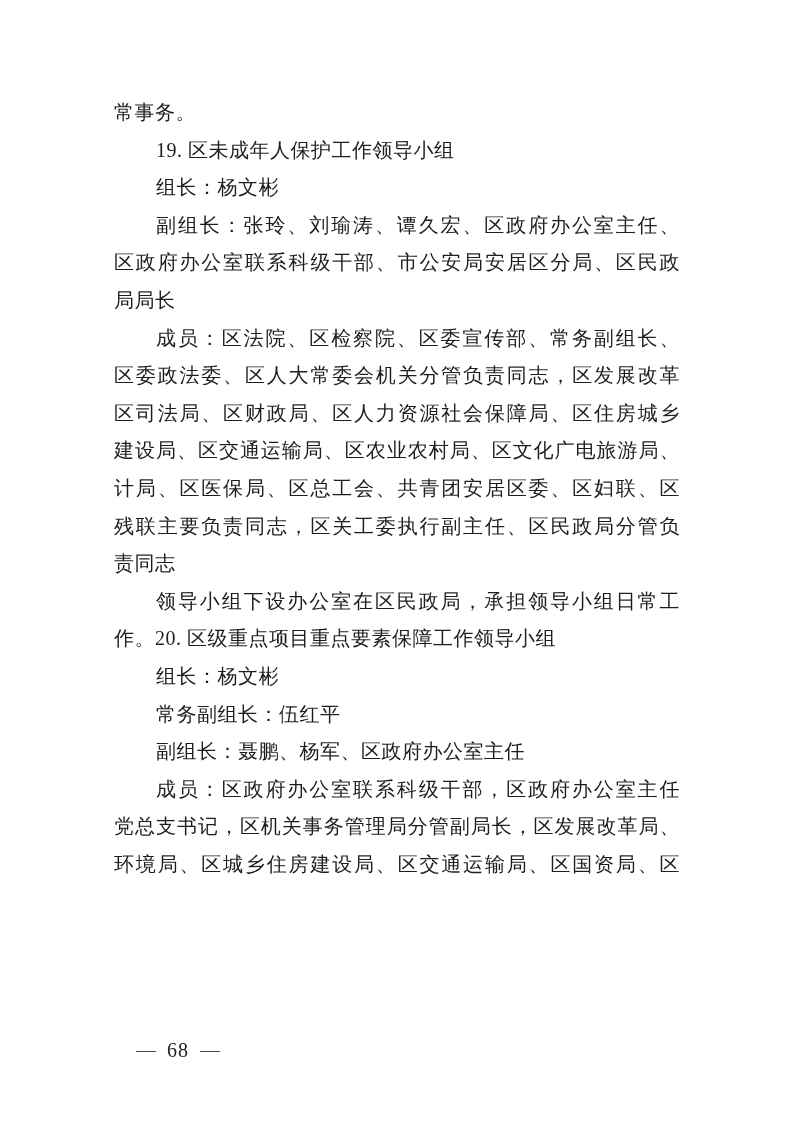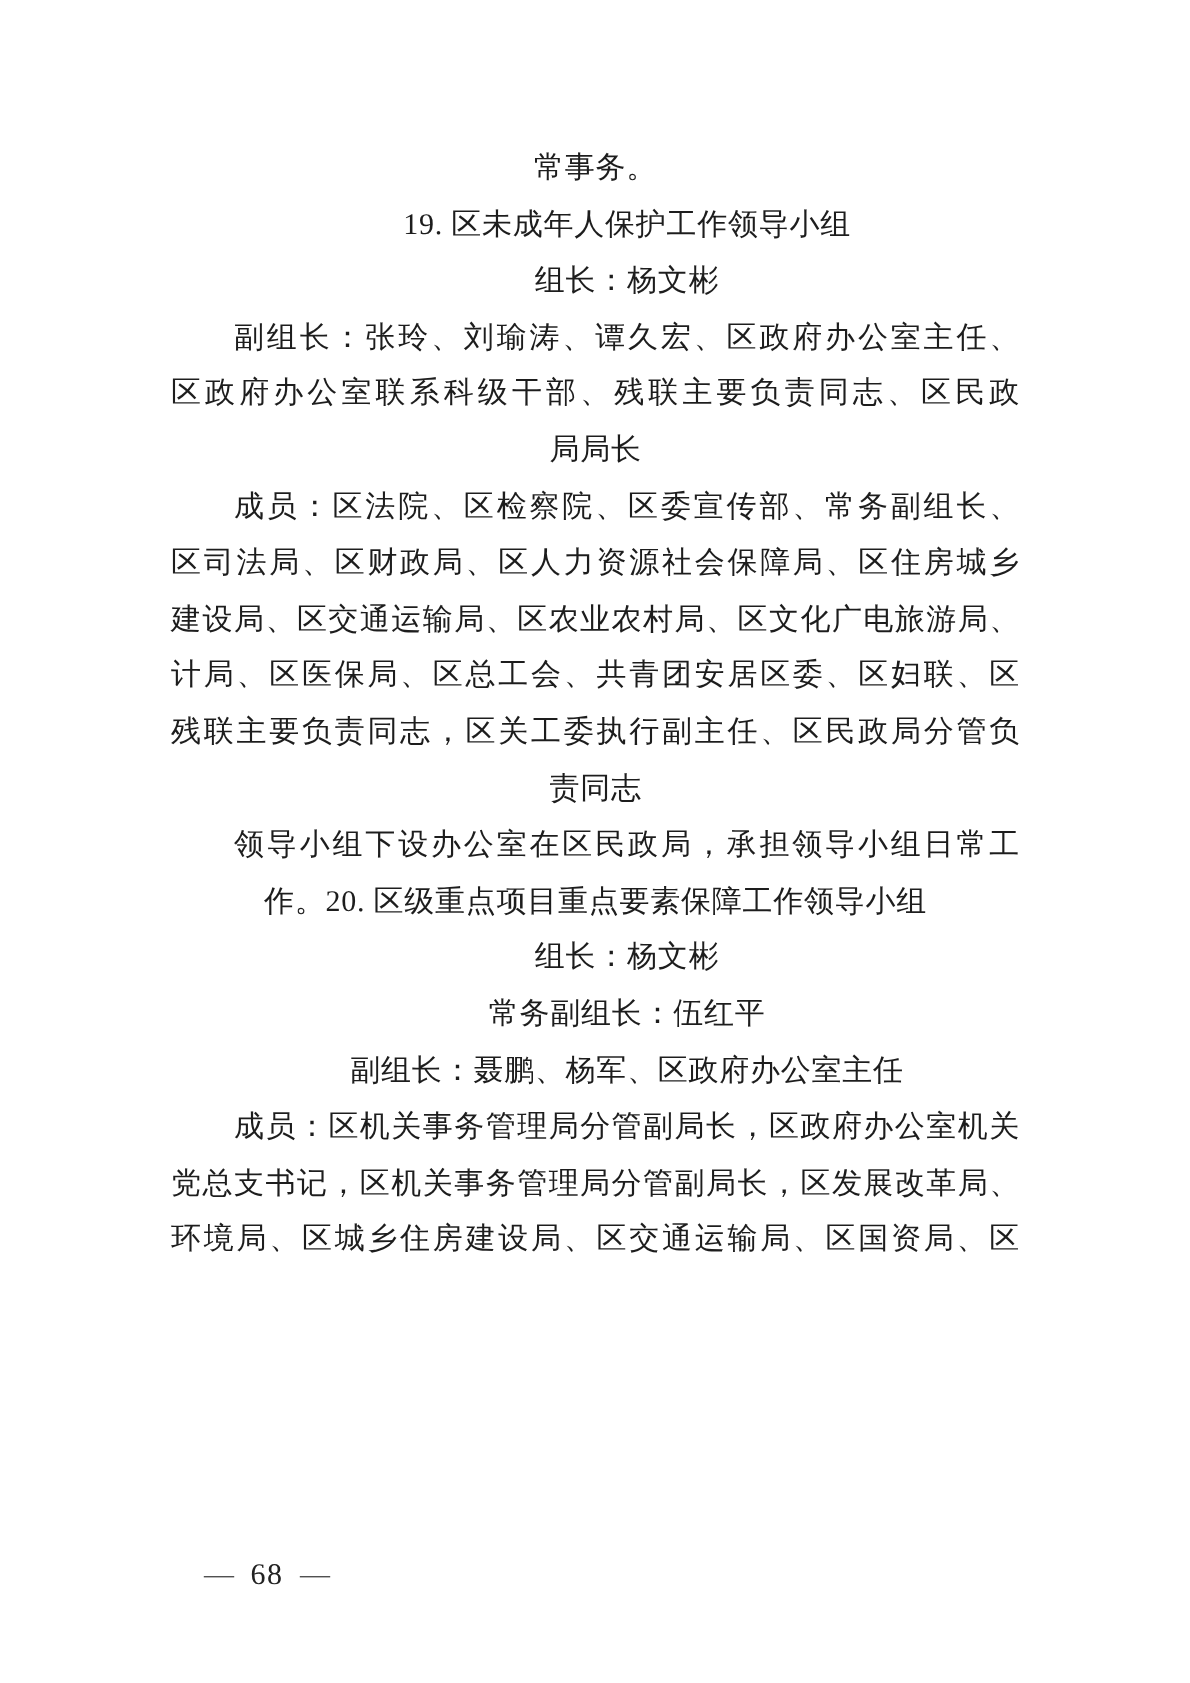--- a/index.html
+++ b/index.html
@@ -20,21 +20,21 @@
     position: absolute;
     left: 114px;
     top: 94px;
     width: 566px;
   }
   .line {
     font-size: 20px;
     line-height: 37.6px;
     letter-spacing: 0.5px;
     white-space: nowrap;
-    text-align: center;
+    text-align: left;
     font-weight: 400;
   }
   .line.justify {
     white-space: normal;
     text-align: justify;
     text-align-last: justify;
   }
   .line.indent {
     text-indent: 42px;
   }
@@ -59,34 +59,35 @@
 </style>
 </head>
 <body>
 
 <div class="page">
   <div class="content">
     <div class="line">常事务。</div>
     <div class="line indent">19. 区未成年人保护工作领导小组</div>
     <div class="line indent">组长：杨文彬</div>
     <div class="line indent justify">副组长：张玲、刘瑜涛、谭久宏、区政府办公室主任、</div>
-    <div class="line justify">区政府办公室联系科级干部、残联主要负责同志、区民政</div>
+    <div class="line justify">区政府办公室联系科级干部、市公安局安居区分局、区民政</div>
     <div class="line">局局长</div>
     <div class="line indent justify">成员：区法院、区检察院、区委宣传部、常务副组长、</div>
+    <div class="line justify">区委政法委、区人大常委会机关分管负责同志，区发展改革</div>
     <div class="line justify">区司法局、区财政局、区人力资源社会保障局、区住房城乡</div>
     <div class="line justify">建设局、区交通运输局、区农业农村局、区文化广电旅游局、</div>
     <div class="line justify">计局、区医保局、区总工会、共青团安居区委、区妇联、区</div>
     <div class="line justify">残联主要负责同志，区关工委执行副主任、区民政局分管负</div>
     <div class="line">责同志</div>
     <div class="line indent justify">领导小组下设办公室在区民政局，承担领导小组日常工</div>
     <div class="line">作。20. 区级重点项目重点要素保障工作领导小组</div>
     <div class="line indent">组长：杨文彬</div>
     <div class="line indent">常务副组长：伍红平</div>
     <div class="line indent">副组长：聂鹏、杨军、区政府办公室主任</div>
-    <div class="line indent justify">成员：区机关事务管理局分管副局长，区政府办公室机关</div>
+    <div class="line indent justify">成员：区政府办公室联系科级干部，区政府办公室主任</div>
     <div class="line justify">党总支书记，区机关事务管理局分管副局长，区发展改革局、</div>
     <div class="line justify">环境局、区城乡住房建设局、区交通运输局、区国资局、区</div>
   </div>
 
   <div class="footer">
     <span class="dash">—</span>
     <span class="num">68</span>
     <span class="dash">—</span>
   </div>
 </div>

